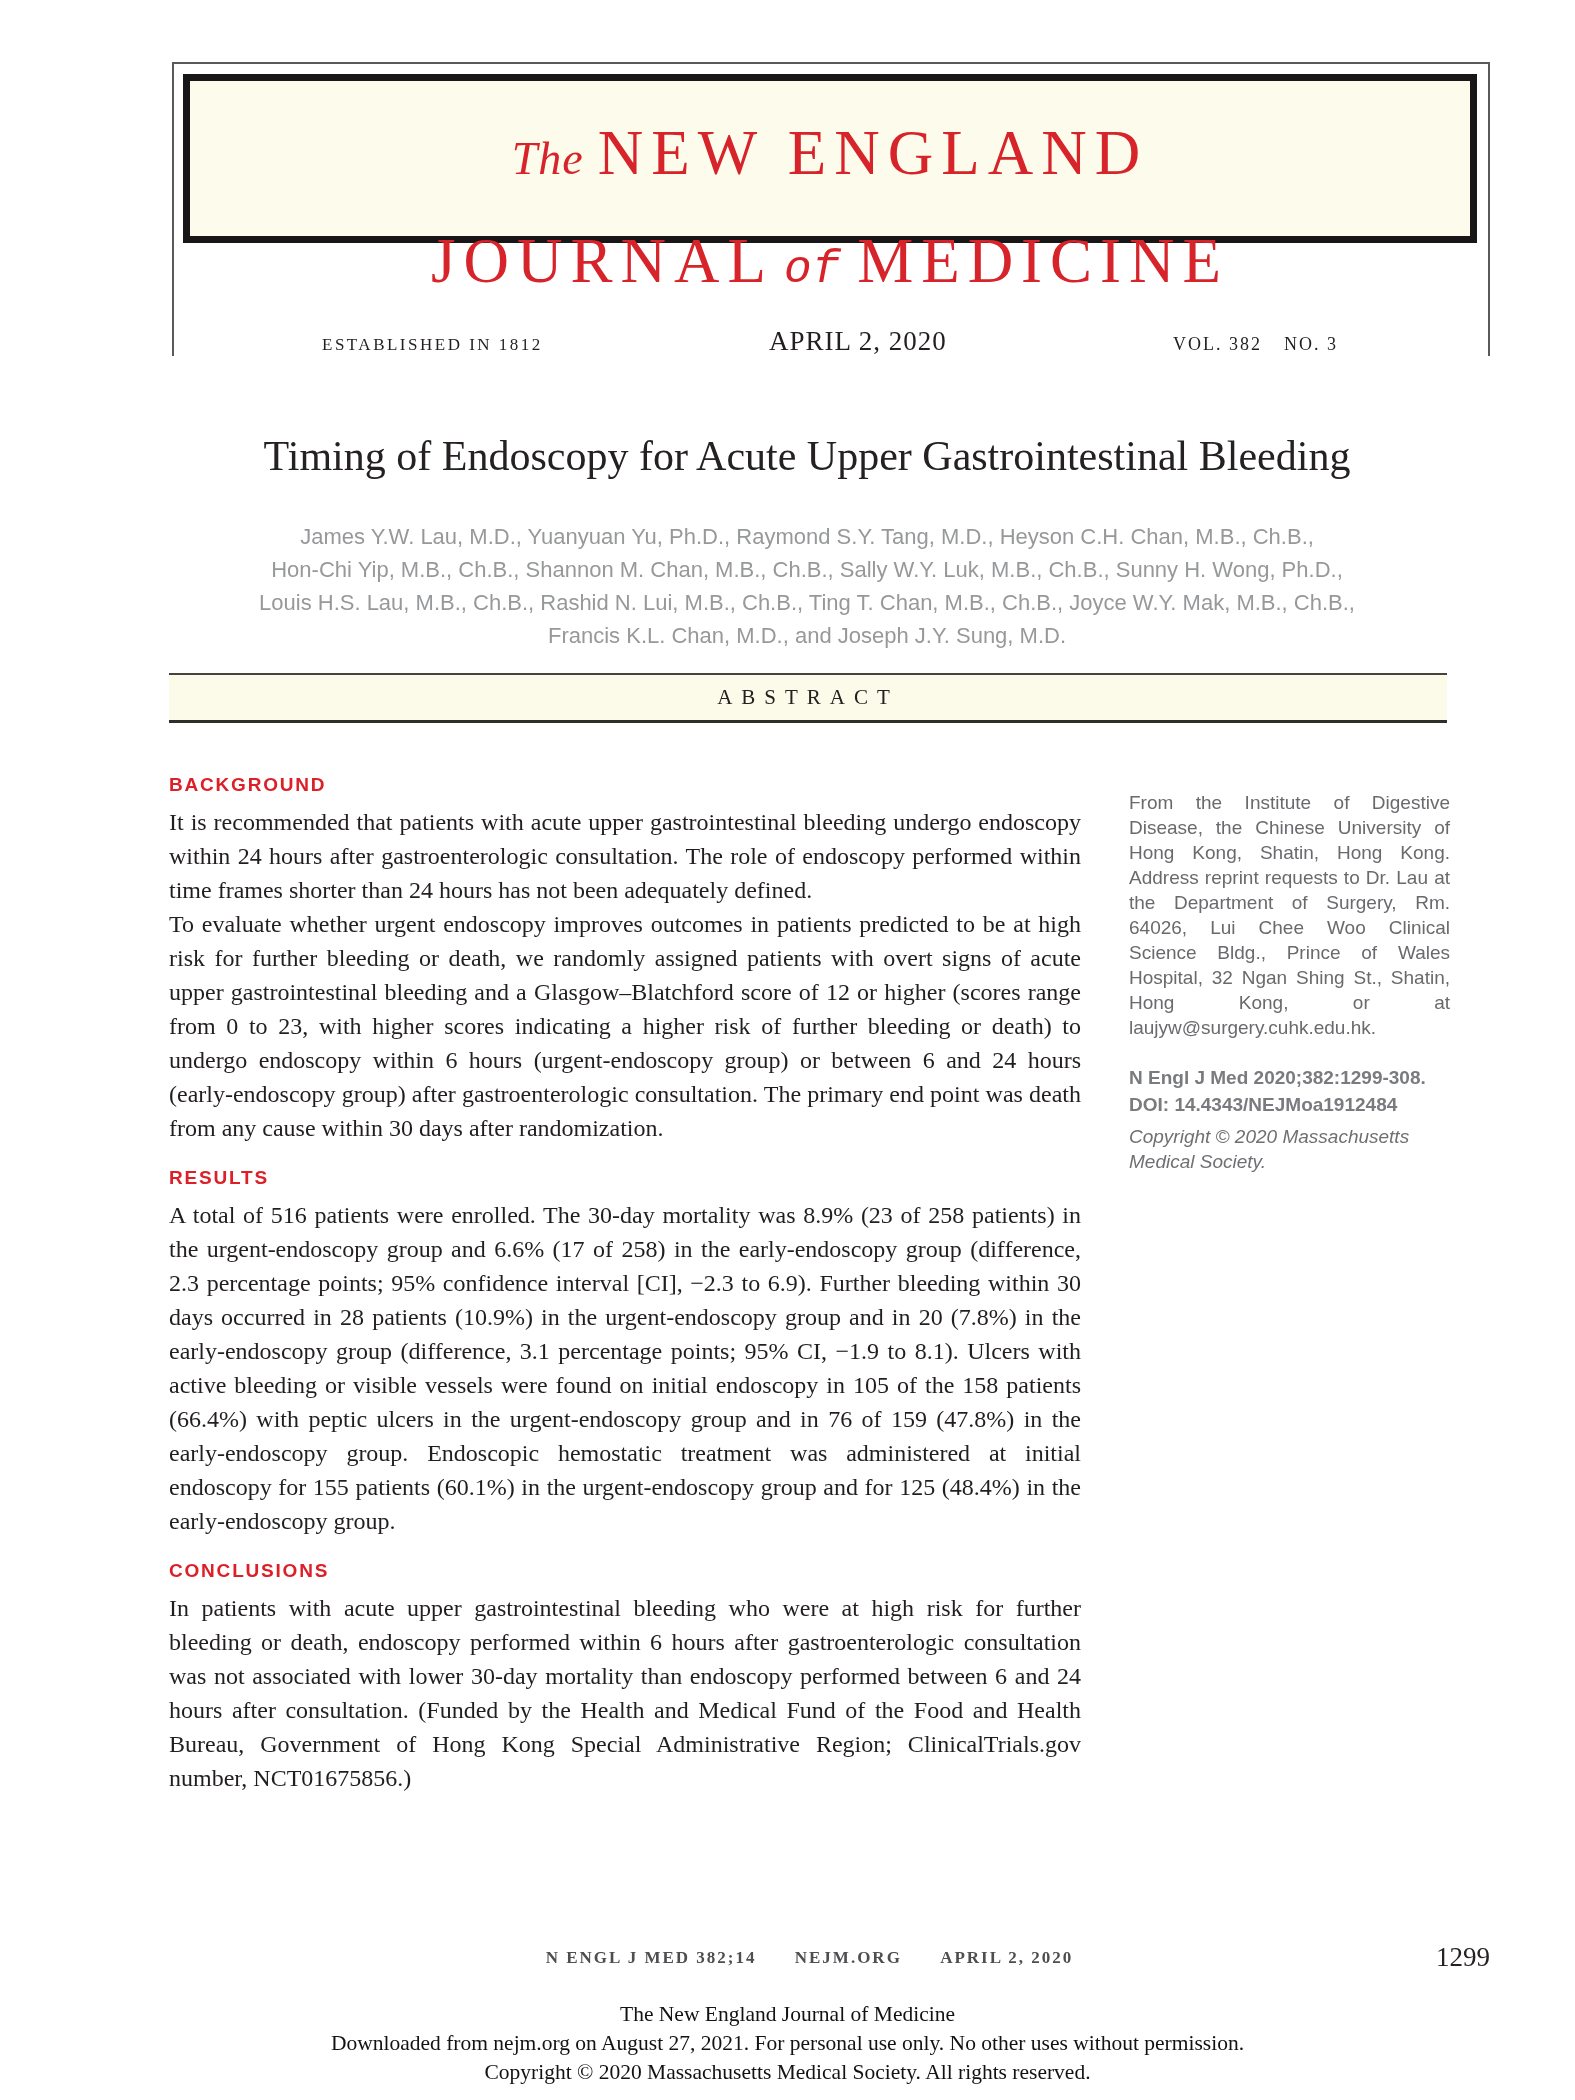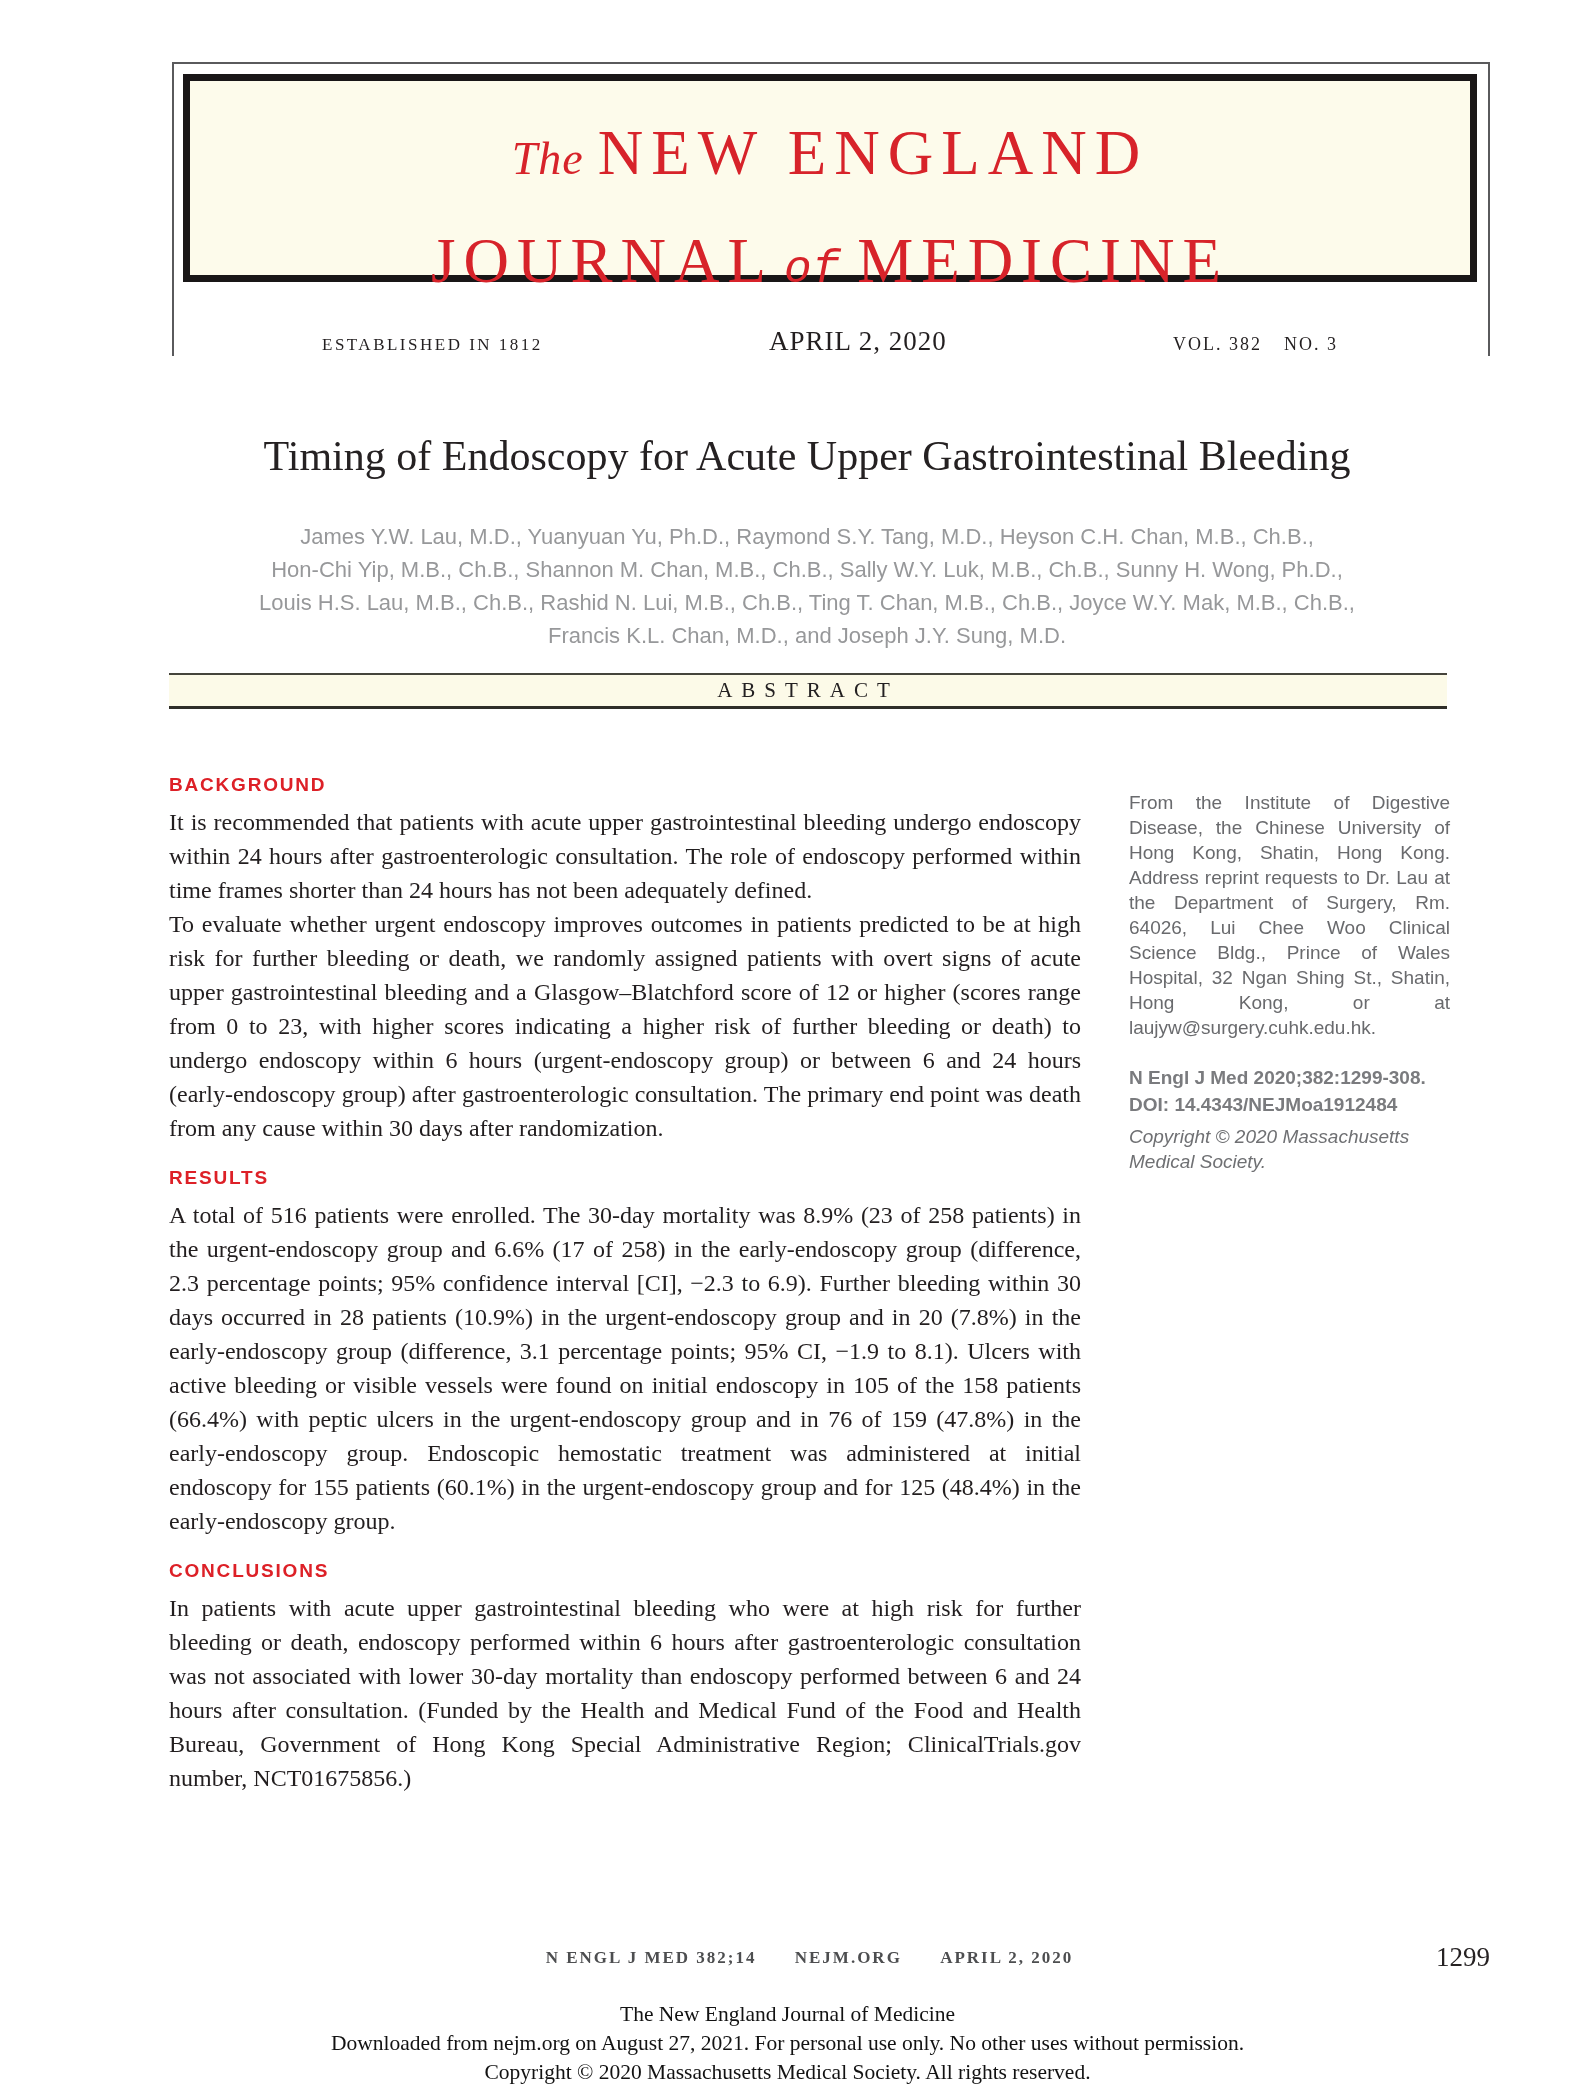--- a/index.html
+++ b/index.html
@@ -5,21 +5,21 @@
   html,body{margin:0;padding:0;background:#ffffff;}
   .page{position:relative;width:1575px;height:2100px;background:#ffffff;overflow:hidden;
         font-family:"Liberation Serif",serif;color:#231f20;}
 
   
   .rule-top{position:absolute;left:172px;top:62px;width:1318px;border-top:2px solid #5a5a5c;}
   .rule-left{position:absolute;left:172px;top:62px;height:294px;border-left:2px solid #5a5a5c;}
   .rule-right{position:absolute;left:1488px;top:62px;height:294px;border-left:2px solid #5a5a5c;}
 
   
-  .masthead-box{position:absolute;left:183px;top:74px;width:1294px;height:208px;box-sizing:border-box;
+  .masthead-box{position:absolute;left:183px;top:74px;width:1294px;height:169px;box-sizing:border-box;
     border:7px solid #191617;background:#fdfbeb;text-align:center;padding-top:26px;}
   .mh-line{line-height:92px;white-space:nowrap;color:#d7232a;}
   .mh-caps{font-size:63px;letter-spacing:8px;font-weight:500;}
   .mh-ital{font-size:46px;font-style:italic;letter-spacing:1px;margin-right:14px;}
   .mh-ital.of{margin:0 16px 0 10px;font-family:Liberation Mono, monospace;}
 
   .dateline{position:absolute;left:172px;top:326px;width:1316px;box-sizing:border-box;padding:0 150px;
     display:flex;justify-content:space-between;align-items:baseline;}
   .estab{font-size:17px;letter-spacing:2.5px;}
   .issue-date{font-size:27px;letter-spacing:1px;}
@@ -27,21 +27,21 @@
   .volno .gap{display:inline-block;width:22px;}
 
   
   .art-title{position:absolute;left:112px;top:432px;width:1390px;text-align:center;
     font-size:42px;color:#252122;}
   .authors{position:absolute;left:112px;top:520px;width:1390px;text-align:center;
     font-family:"Liberation Sans",sans-serif;font-size:22px;line-height:33px;color:#97989a;}
   .authors div{white-space:nowrap;}
 
   
-  .abstract-band{position:absolute;left:169px;top:673px;width:1278px;height:36px;box-sizing:border-box;
+  .abstract-band{position:absolute;left:169px;top:673px;width:1278px;height:50px;box-sizing:border-box;
     background:#fcfae8;border-top:2px solid #45443c;border-bottom:3px solid #2f2e29;
     display:flex;align-items:center;justify-content:center;}
   .abstract-label{font-size:21px;letter-spacing:9px;color:#232021;}
 
   
   .main{position:absolute;left:169px;top:764px;width:1281px;display:flex;gap:24px;}
   .abstract-col{width:912px;}
   .sec-heading{font-family:"Liberation Sans",sans-serif;font-weight:bold;font-size:19px;
     letter-spacing:1.8px;color:#dd2027;margin:22px 0 9px 0;}
   .section:first-child .sec-heading{margin-top:10px;}

